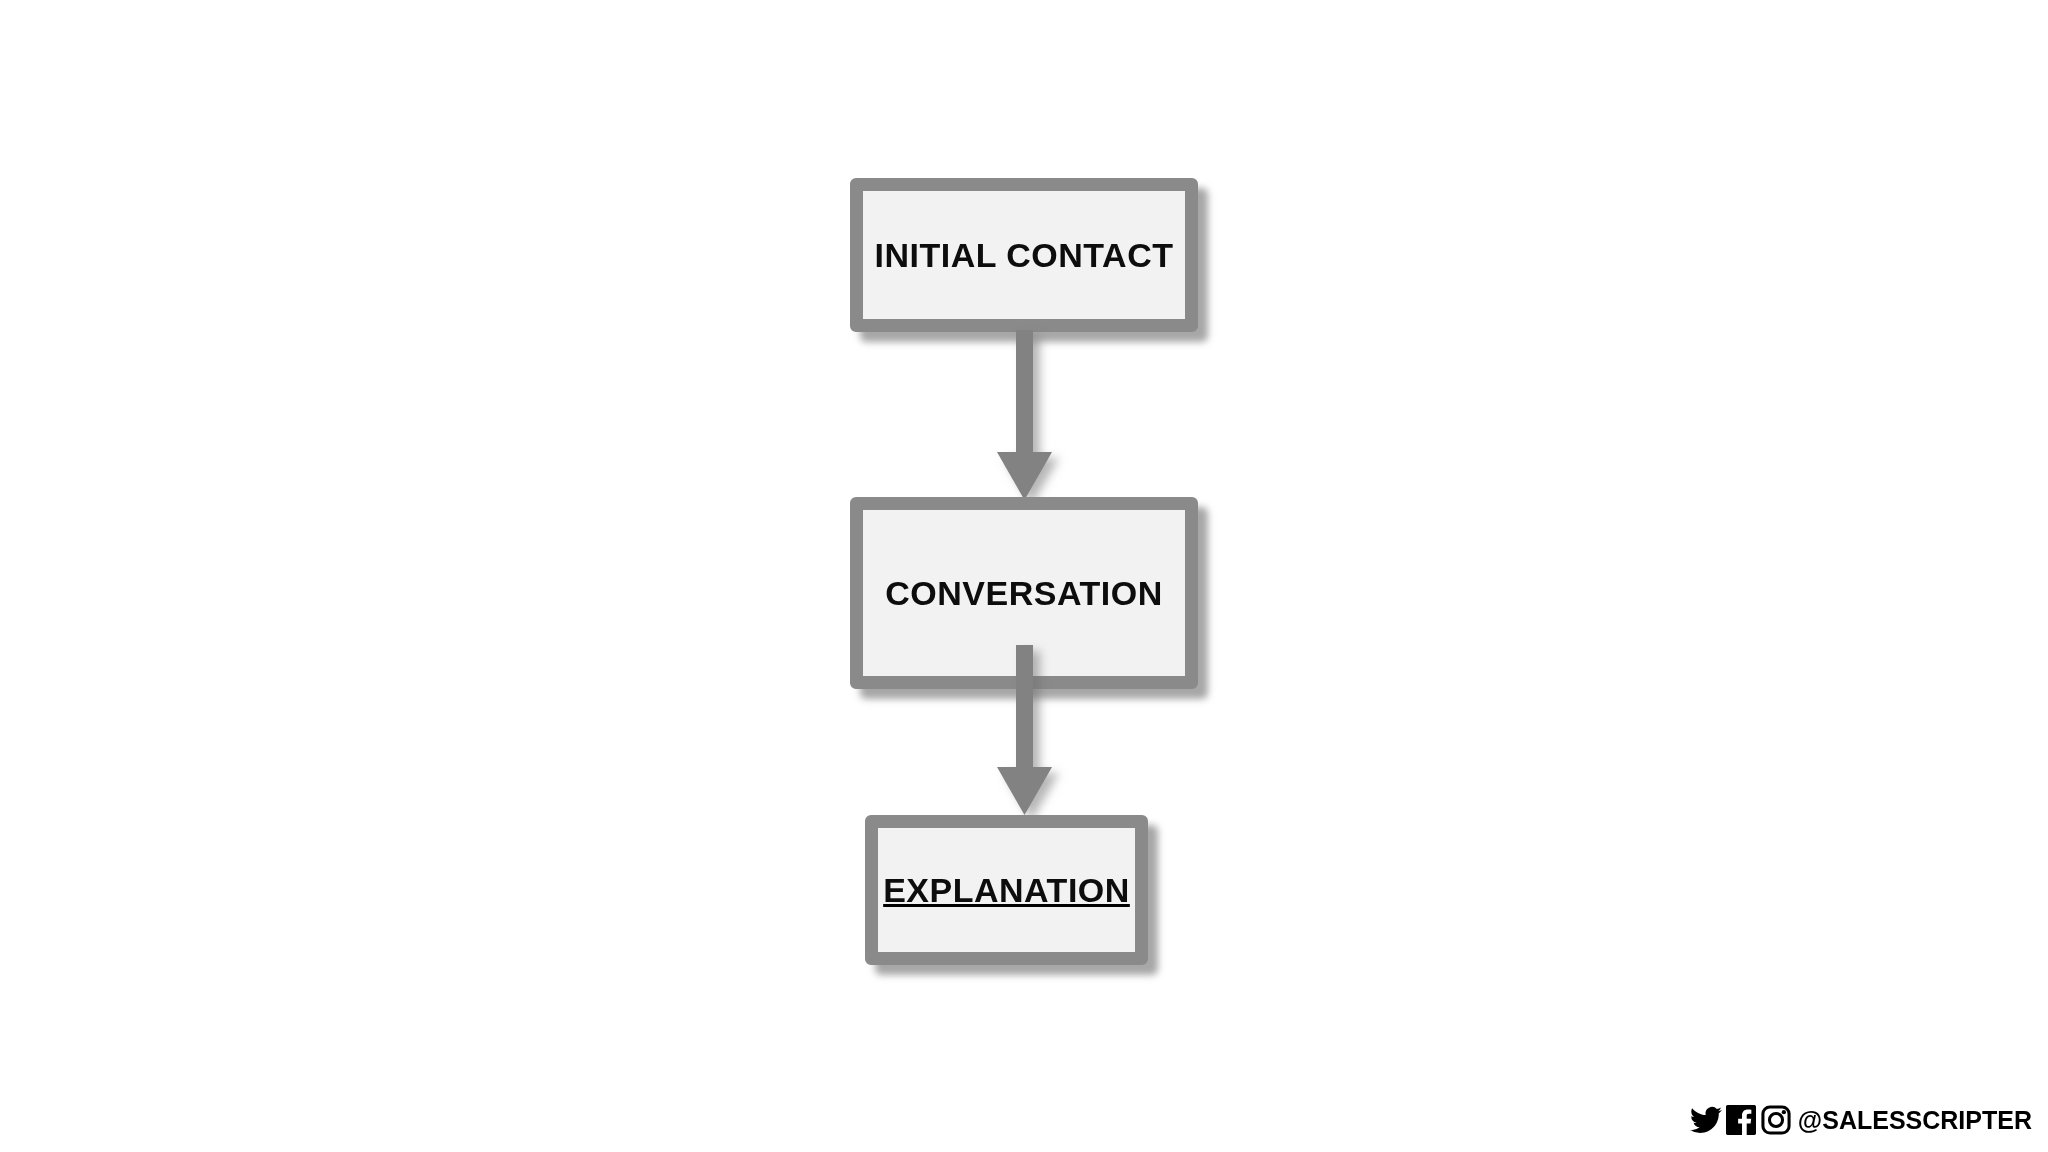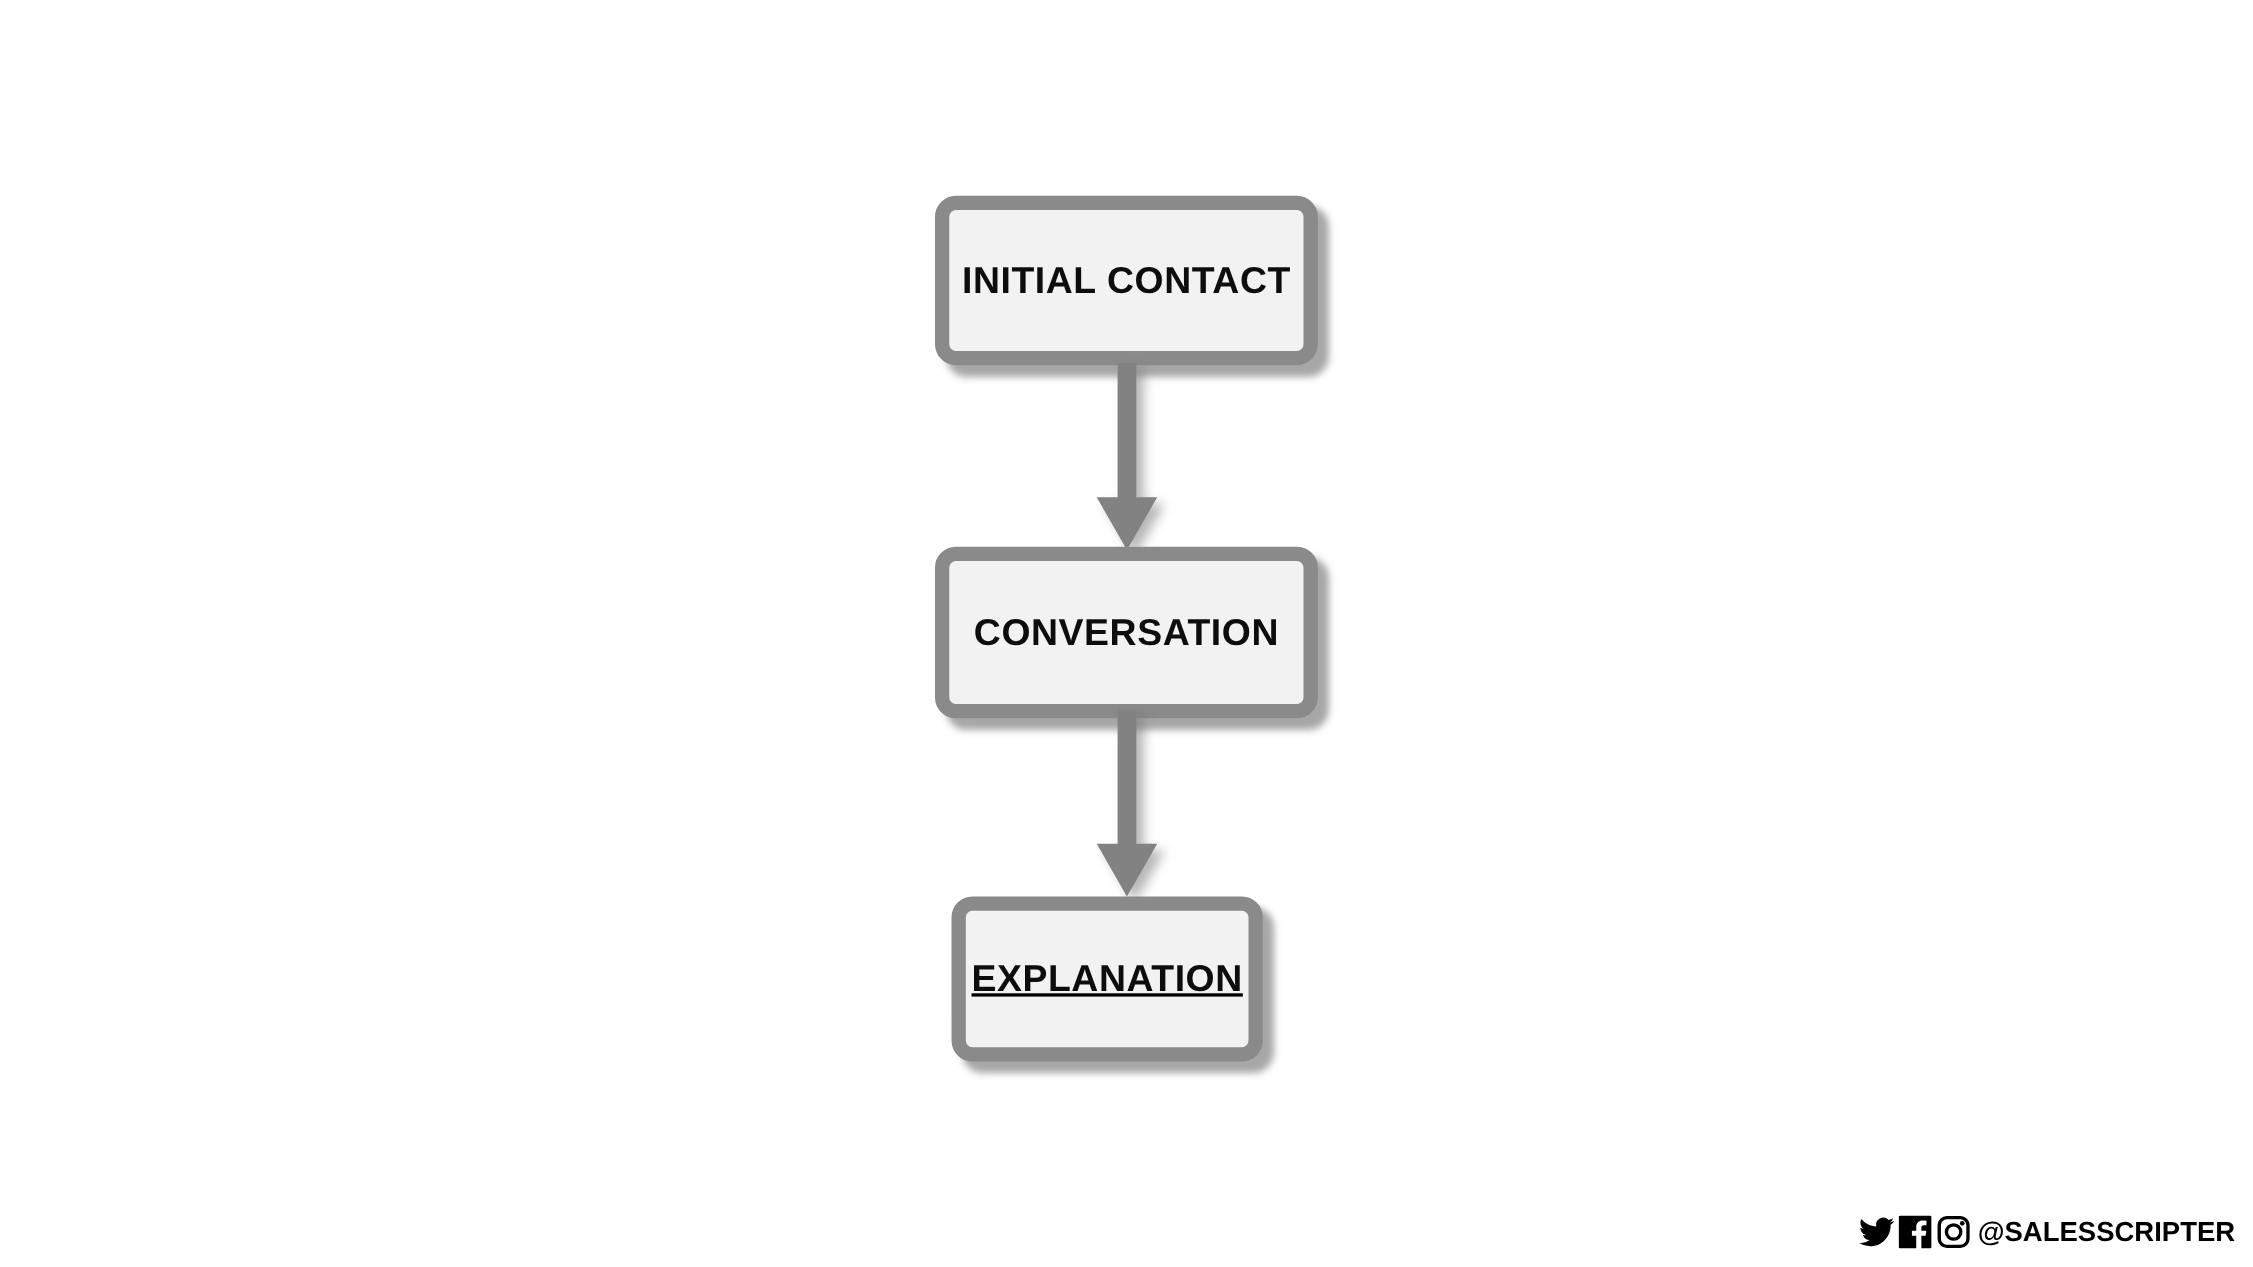--- a/index.html
+++ b/index.html
@@ -16,21 +16,21 @@
     background:var(--background);
     font-family:"Liberation Sans", sans-serif;
     overflow:hidden;position:relative;
   }
   .canvas{position:absolute;inset:0;}
   .flow-node{
     position:absolute;
     box-sizing:border-box;
     background:var(--node-fill);
     border:13px solid var(--node-border);
-    border-radius:19px;
+    border-radius:6px;
     box-shadow:10px 10px 7px rgba(95,95,95,0.55);
     display:flex;align-items:center;justify-content:center;
   }
   .flow-node .label{
     font-weight:bold;
     font-size:34px;
     letter-spacing:0.5px;
     color:var(--text);
     white-space:nowrap;
   }
@@ -64,21 +64,21 @@
 
   <div class="flow-node" style="left:850px;top:178px;width:348px;height:154px;">
     <span class="label">INITIAL CONTACT</span>
   </div>
 
   <svg class="arrow" style="left:989px;top:330px;" width="70" height="170" viewBox="0 0 70 170" aria-hidden="true">
     <rect x="27" y="0" width="17" height="126" fill="var(--arrow)"></rect>
     <polygon points="8,122 63,122 35.5,170" fill="var(--arrow)"></polygon>
   </svg>
 
-  <div class="flow-node" style="left:850px;top:497px;width:348px;height:156px;">
+  <div class="flow-node" style="left:850px;top:497px;width:348px;height:192px;">
     <span class="label">CONVERSATION</span>
   </div>
 
   <svg class="arrow" style="left:989px;top:645px;" width="70" height="170" viewBox="0 0 70 170" aria-hidden="true">
     <rect x="27" y="0" width="17" height="126" fill="var(--arrow)"></rect>
     <polygon points="8,122 63,122 35.5,170" fill="var(--arrow)"></polygon>
   </svg>
 
   <div class="flow-node" style="left:865px;top:815px;width:283px;height:150px;text-decoration:underline;">
     <span class="label">EXPLANATION</span>

